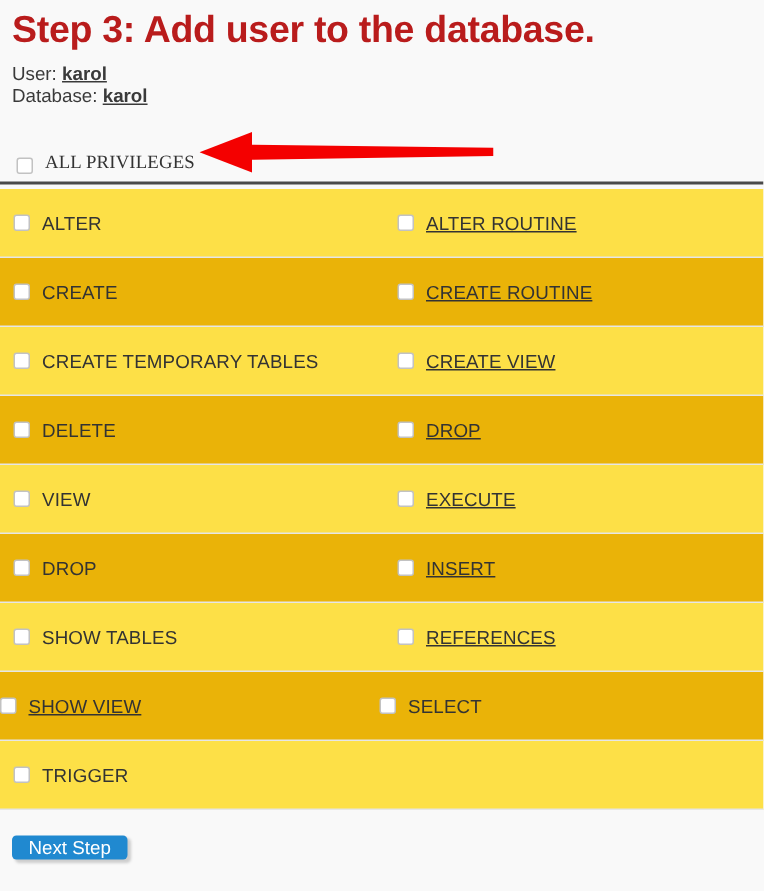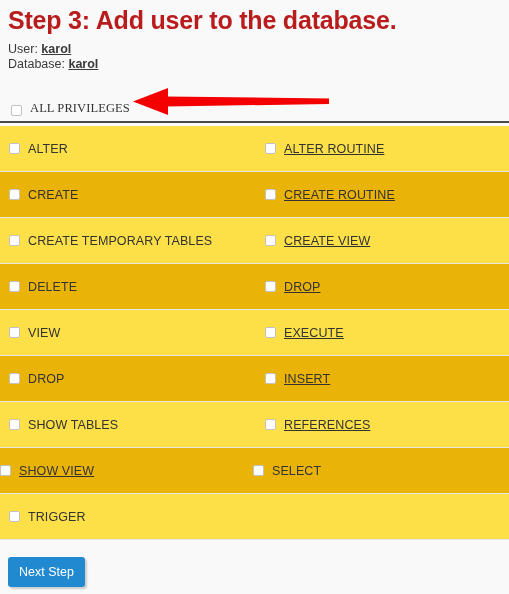--- a/index.html
+++ b/index.html
@@ -119,21 +119,21 @@
     color: #333333;
     letter-spacing: 0.1px;
     white-space: nowrap;
   }
 
   
   .next-step-btn {
     position: absolute;
     left: 8px;
     top: 557px;
-    height: 30px;
+    height: 16px;
     padding: 0 11px;
     display: flex;
     align-items: center;
     justify-content: center;
     background: #2089d0;
     color: #ffffff;
     font-size: 12.5px;
     border: none;
     border-radius: 3px;
     box-shadow: 2px 2px 2px rgba(0,0,0,0.18);

